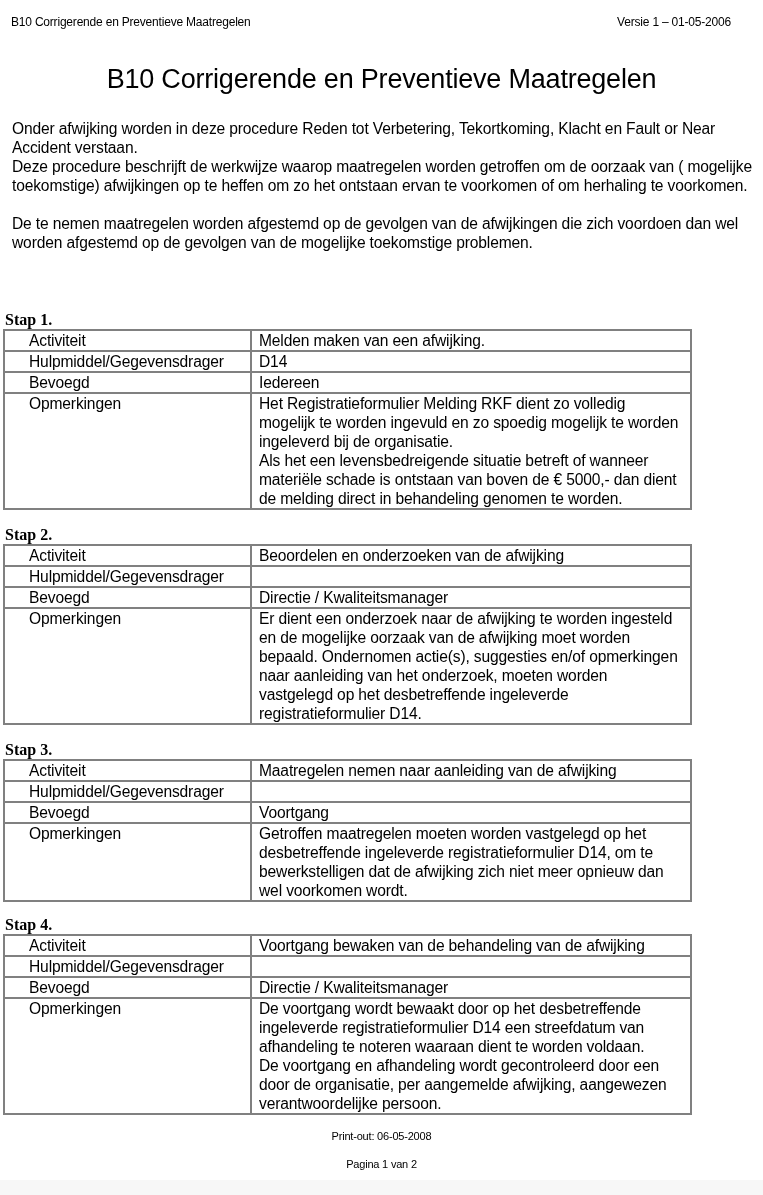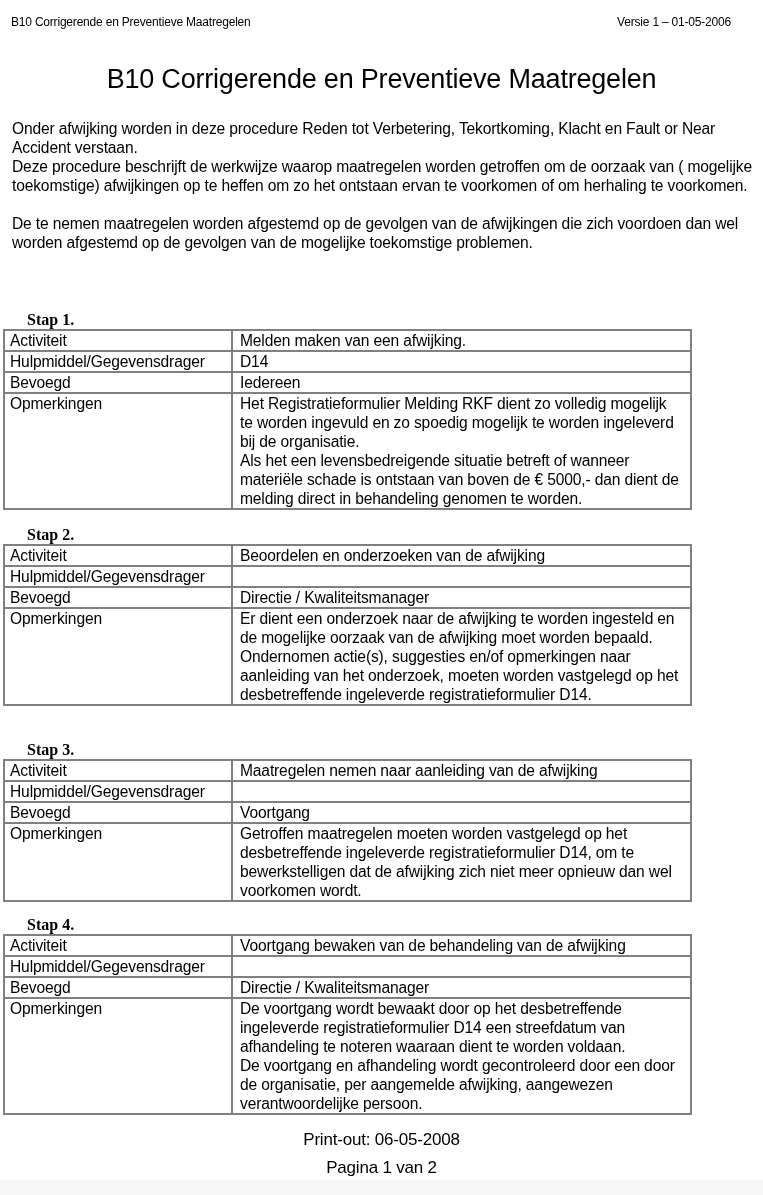--- a/index.html
+++ b/index.html
@@ -10,27 +10,27 @@
   .bottom-shade { position: absolute; left: 0; right: 0; top: 1180px; height: 15px; background: #f7f7f7; }
   .hdr { position: absolute; top: 15px; font-size: 12px; letter-spacing: -0.2px; }
   .hdr-left { left: 11px; }
   .hdr-right { right: 32px; }
   .title { position: absolute; top: 64px; left: 0; width: 763px; text-align: center; font-size: 27px; letter-spacing: -0.2px; }
   .intro { position: absolute; left: 12px; top: 119px; width: 740px; font-size: 15.6px; line-height: 19px; letter-spacing: -0.15px; }
   .intro .h { font-weight: bold; }
   .intro p { margin: 0; }
   .intro .gap { height: 19px; }
   .step { position: absolute; left: 3px; width: 689px; }
-  .step-label { font-family: "Liberation Serif", serif; font-weight: bold; font-size: 16px; margin-left: 24px; height: 18px; line-height: 18px; }
+  .step-label { font-family: "Liberation Serif", serif; font-weight: bold; font-size: 16px; margin-left: 2px; height: 18px; line-height: 18px; }
   table { border-collapse: collapse; width: 689px; table-layout: fixed; }
   td { border: 2px solid #808080; padding: 0 7px; vertical-align: top; font-size: 15.6px; line-height: 19px; letter-spacing: -0.15px; }
-  td.k { width: 214px; padding-left: 5px; }
+  td.k { width: 214px; padding-left: 24px; }
   td.v { padding-left: 7px; border-radius: 8px; }
   tr { height: 20px; }
-  .footer { position: absolute; left: 0; width: 763px; text-align: center; font-size: 17px; letter-spacing: -0.2px; }
+  .footer { position: absolute; left: 0; width: 763px; text-align: center; font-size: 11px; letter-spacing: -0.2px; }
 </style>
 </head>
 <body>
 
 <div class="hdr hdr-left">B10 Corrigerende en Preventieve Maatregelen</div>
 <div class="hdr hdr-right">Versie 1 – 01-05-2006</div>
 
 <div class="title">B10 Corrigerende en Preventieve Maatregelen</div>
 
 <div class="intro">

